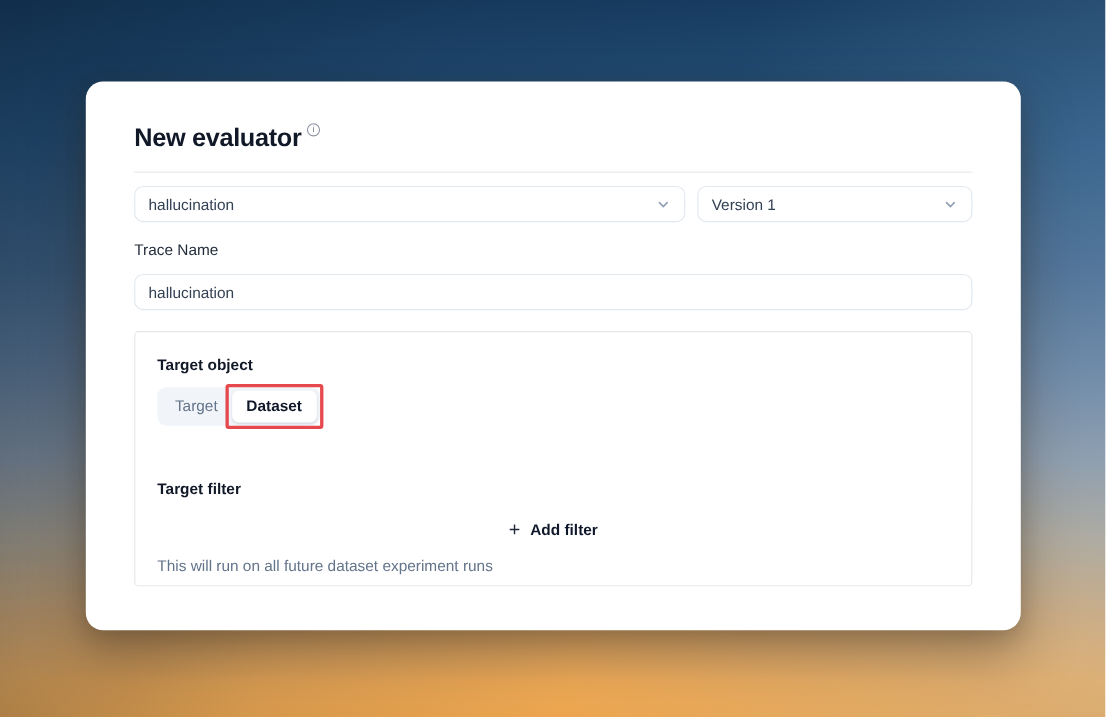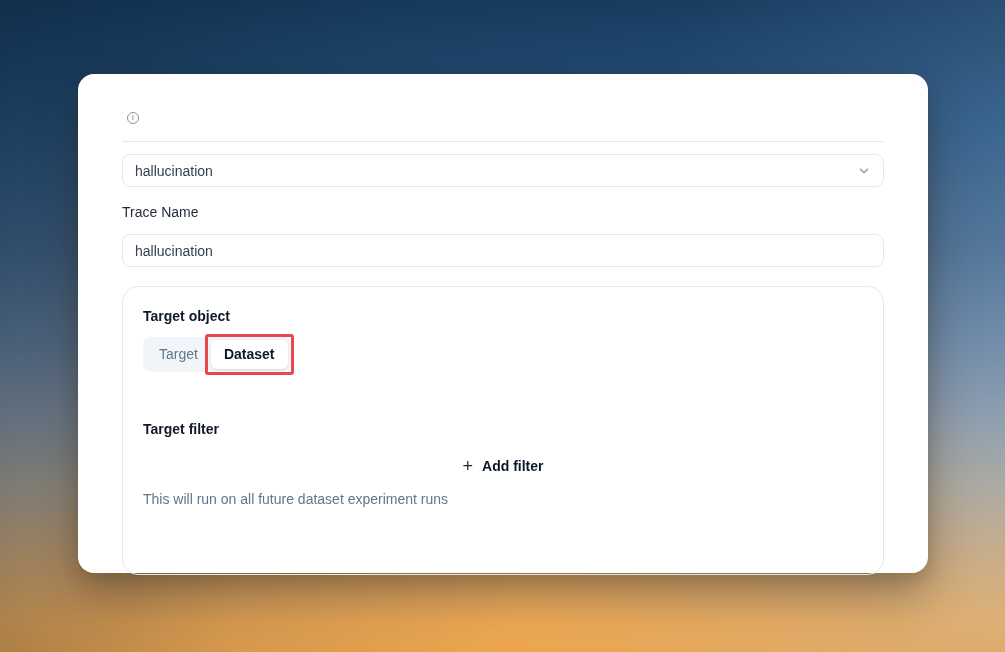--- a/index.html
+++ b/index.html
@@ -105,23 +105,23 @@
     padding: 0 12px;
     font-family: "Liberation Sans", sans-serif;
     font-size: 14px;
     color: #334155;
     outline: none;
     background: #ffffff;
   }
 
   .target-section {
     margin-top: 19px;
-    height: 289px;
+    height: 232px;
     border: 1px solid #e5e7eb;
-    border-radius: 16px;
+    border-radius: 4px;
     padding: 21px 20px 23px;
   }
   .section-label {
     font-size: 14px;
     font-weight: 700;
     color: #111827;
     line-height: 17px;
   }
 
   .segmented {
@@ -195,34 +195,43 @@
   }
 </style>
 </head>
 <body>
 
 <div class="stage">
 
   <div class="dialog">
 
     <div class="title-row">
+      <h1 class="page-title">New evaluator</h1>
       <span class="info-icon">i</span>
     </div>
 
     <hr class="divider">
 
     <div class="selects-row">
       <div class="combobox template">
         <span>hallucination</span>
         <span class="chevron">
           <svg width="14" height="14" viewBox="0 0 14 14">
               <path d="M3.5 5.25 L7 8.75 L10.5 5.25" fill="none" stroke="#94a3b8" stroke-width="1.6" stroke-linecap="round" stroke-linejoin="round"></path>
             </svg>
         </span>
       </div>
+      <div class="combobox version">
+        <span>Version 1</span>
+        <span class="chevron">
+          <svg width="14" height="14" viewBox="0 0 14 14">
+              <path d="M3.5 5.25 L7 8.75 L10.5 5.25" fill="none" stroke="#94a3b8" stroke-width="1.6" stroke-linecap="round" stroke-linejoin="round"></path>
+            </svg>
+        </span>
+      </div>
     </div>
 
     <div class="field-label">Trace Name</div>
     <input class="text-input" type="text" value="hallucination" style="">
 
     <div class="target-section">
 
       <div class="section-label">Target object</div>
 
       <div class="segmented">

